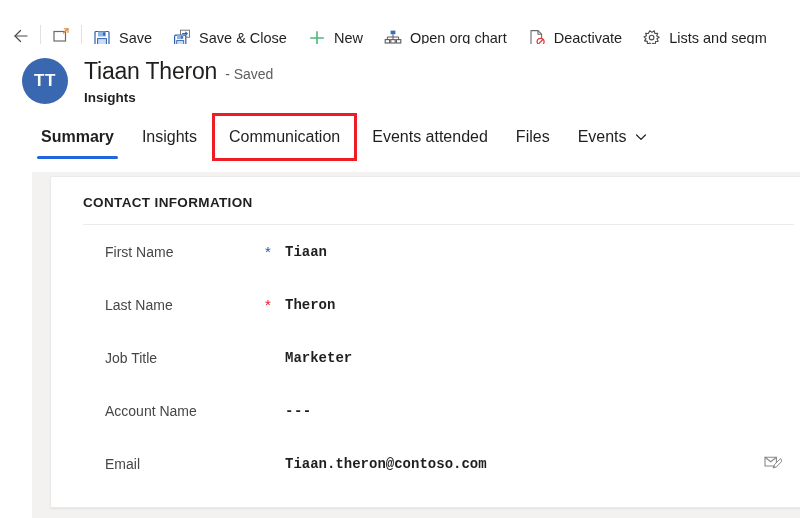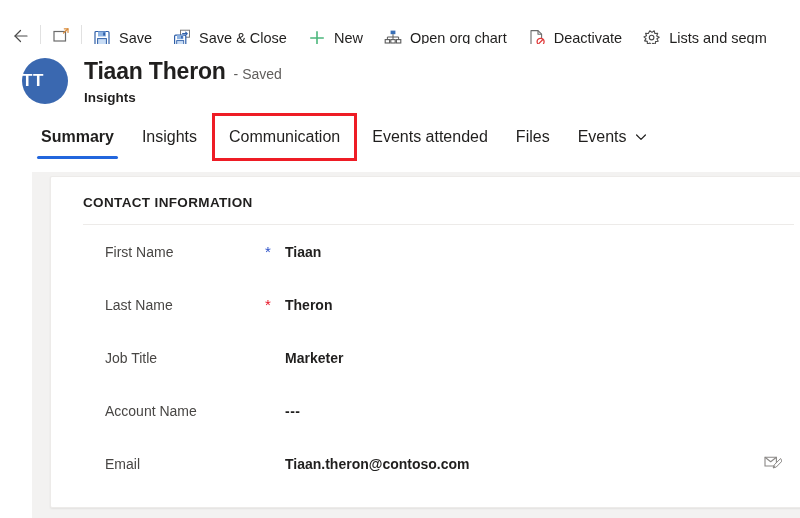--- a/index.html
+++ b/index.html
@@ -75,35 +75,36 @@
   }
   .avatar {
     position: absolute;
     left: 22px; top: 14px;
     width: 46px; height: 46px;
     border-radius: 50%;
     background: #3a68b0;
     color: #ffffff;
     display: flex;
     align-items: center;
+    justify-content: center;
     font-size: 17px;
     font-weight: 600;
     letter-spacing: 0.5px;
   }
   .hdr-text {
     position: absolute;
     left: 84px; top: 14px;
   }
   .hdr-title-row {
     display: flex;
     align-items: baseline;
   }
   .hdr-title {
     font-size: 23px;
-    font-weight: 700;
+    font-weight: 400;
     color: #201f1e;
     letter-spacing: -0.2px;
   }
   .hdr-status {
     font-size: 14px;
     color: #605e5c;
     margin-left: 8px;
   }
   .hdr-sub {
     font-size: 13.5px;
@@ -215,20 +216,21 @@
     line-height: 1;
     text-align: left;
   }
   .req-mark.blue { color: #2b50c8; }
   .req-mark.red  { color: #e81123; }
   .field-value {
     font-size: 14px;
     font-weight: 700;
     color: #201f1e;
     margin-left: 6px;
+    font-family: Liberation Mono, monospace;
   }
   .field-value.muted {
     font-weight: 700;
     letter-spacing: 0.5px;
     color: #201f1e;
   }
   .row-action {
     position: absolute;
     right: 10px;
     top: 50%;

